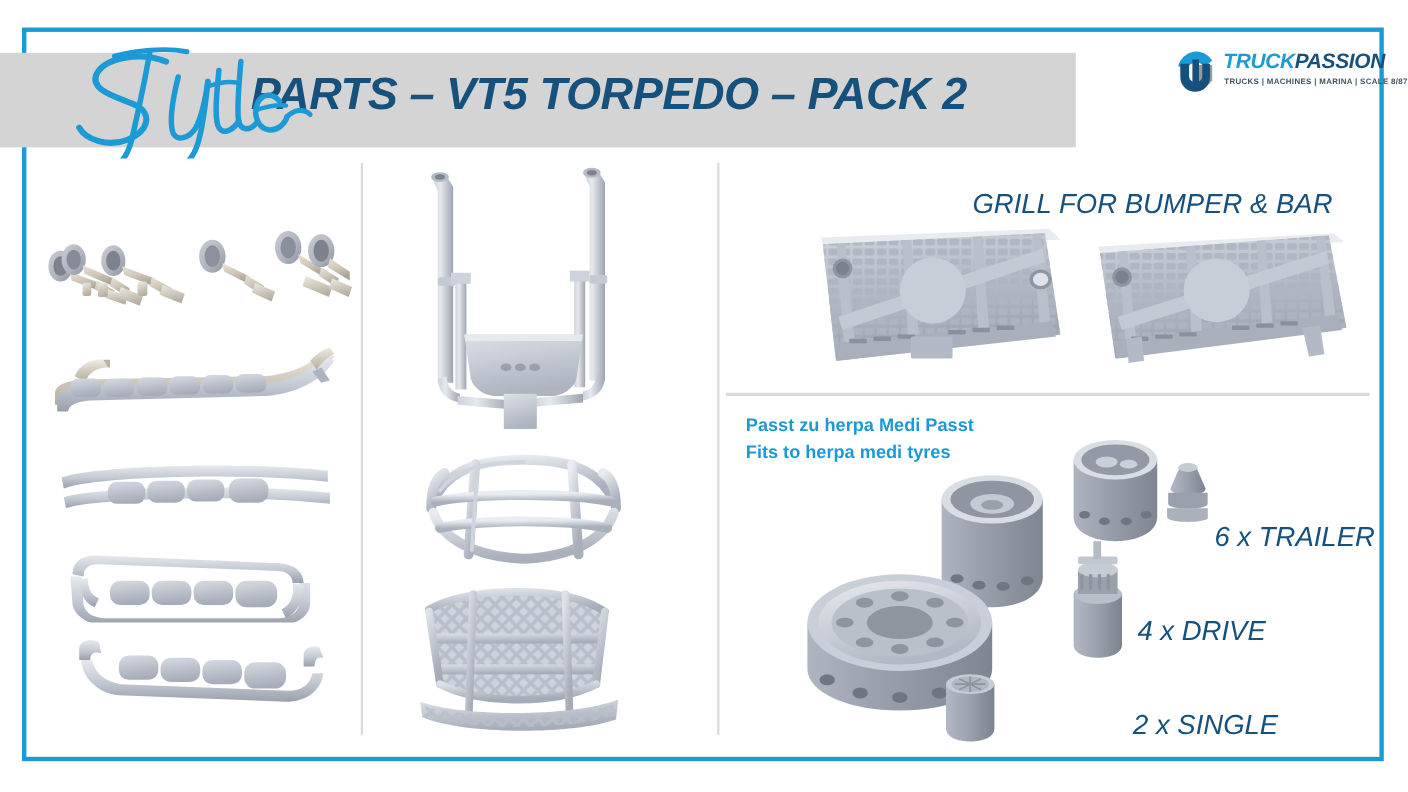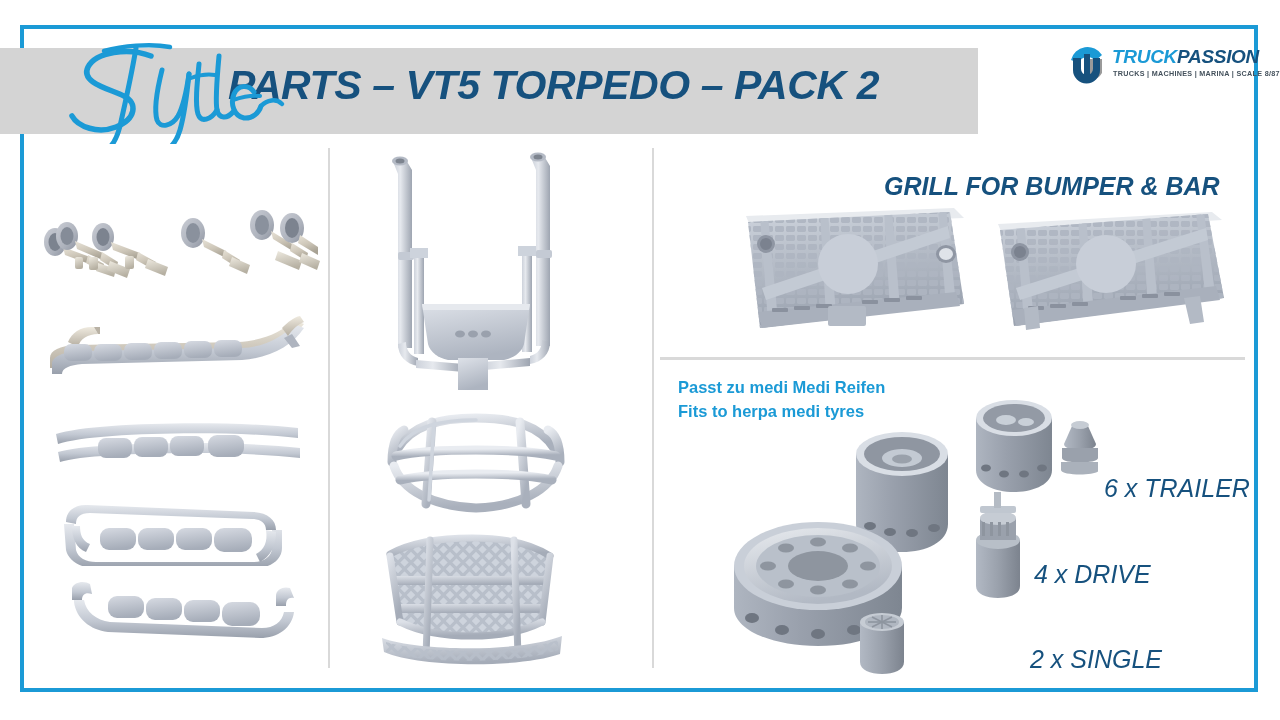--- a/index.html
+++ b/index.html
@@ -46,21 +46,21 @@
   
   .vdiv { position:absolute; width:2px; background:#d9d9d9; }
   #vdiv-1 { left:328px; top:148px; height:520px; }
   #vdiv-2 { left:652px; top:148px; height:520px; }
   #hdiv-1 { position:absolute; left:660px; top:357px; width:585px; height:3px;
             background:#d9d9d9; }
 
   
   #grill-heading {
     position:absolute; left:884px; top:172px; font-size:25px;
-    font-weight:bold; font-style:italic; color:#16517e; white-space:nowrap;
+    font-weight:normal; font-style:italic; color:#16517e; white-space:nowrap;
   }
   #fit-note {
     position:absolute; left:678px; top:376px; font-size:16.5px;
     font-weight:bold; color:#1b9ad6; line-height:1.45; white-space:nowrap;
   }
   .qty {
     position:absolute; font-size:25px; font-weight:normal; font-style:italic;
     color:#16517e; white-space:nowrap;
   }
   #qty-trailer { left:1104px; top:474px; }
@@ -436,21 +436,21 @@
         <rect x="126" y="84" width="16" height="4" rx="1"></rect>
         <rect x="148" y="82" width="16" height="4" rx="1"></rect>
         <rect x="170" y="80" width="16" height="4" rx="1"></rect>
       </g>
       <path d="M190 86 L206 84 L210 110 L196 112 Z" fill="#b3bac5"></path>
       <path d="M30 96 L44 94 L46 116 L32 118 Z" fill="#b3bac5"></path>
     </svg>
   </div>
 
   <div id="fit-note">
-    <div>Passt zu medi Medi Reifen</div>
+    <div>Passt zu herpa Medi Passt</div>
     <div>Fits to herpa medi tyres</div>
   </div>
 
   <div class="part" style="left:718px; top:396px; width:380px; height:284px;">
     <svg viewBox="0 0 380 284" xmlns="http://www.w3.org/2000/svg">
       <defs>
         <linearGradient id="rimSide" x1="0" y1="0" x2="1" y2="0">
           <stop offset="0%" stop-color="#aeb5c0"></stop>
             <stop offset="40%" stop-color="#99a0ac"></stop>
           <stop offset="100%" stop-color="#7e8691"></stop>

